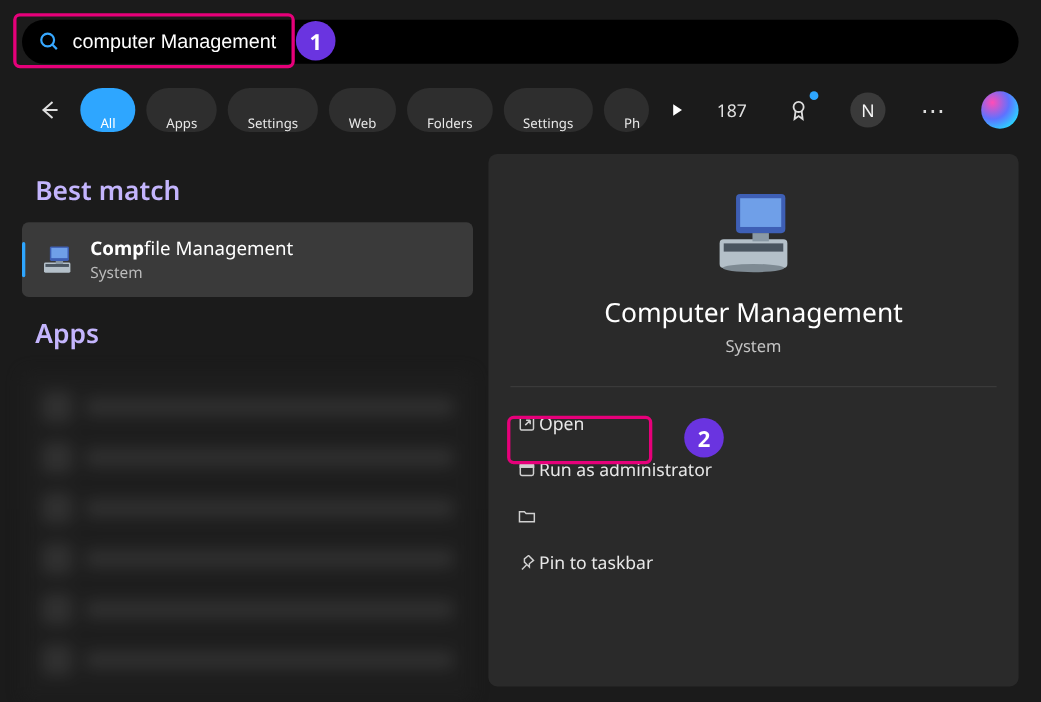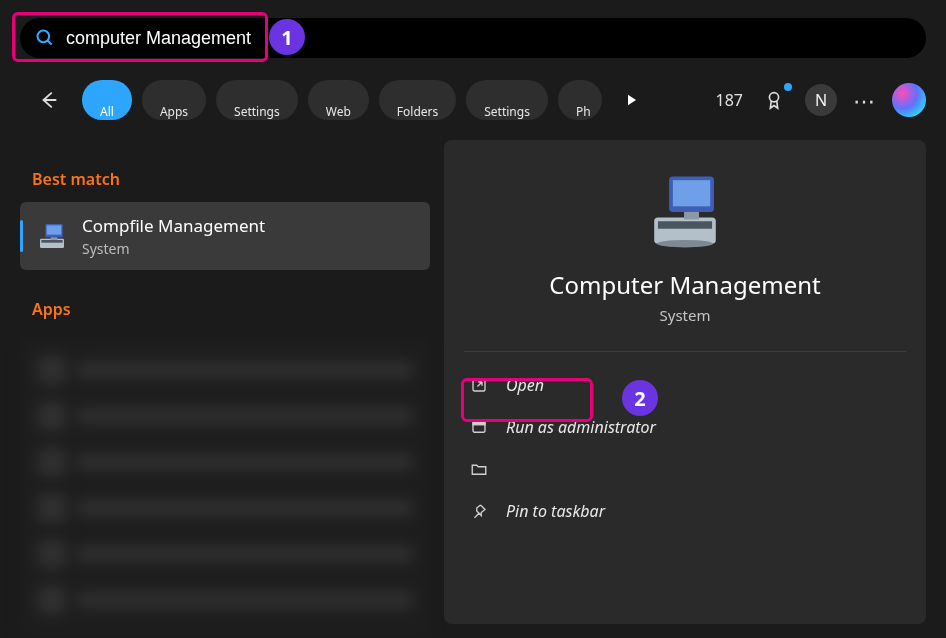--- a/index.html
+++ b/index.html
@@ -63,21 +63,21 @@
       white-space: nowrap;
     }
     .pill.active { background: #2ea6ff; color: #fff; }
     .pill.truncated { padding: 0 10px 0 18px; width: 44px; overflow: hidden; }
     .play-btn {
       width: 40px; height: 40px;
       display: flex; align-items: center; justify-content: center;
       color: #fff;
     }
     .spacer { flex: 1; }
-    .toolbar-right { display: flex; align-items: center; gap: 16px; }
+    .toolbar-right { display: flex; align-items: center; gap: 32px; }
     .count { font-size: 16px; color: #e0e0e0; }
     .toolbar-icon {
       width: 30px; height: 30px;
       display: flex; align-items: center; justify-content: center;
       color: #ddd;
       position: relative;
     }
     .avatar {
       width: 32px; height: 32px; border-radius: 50%;
       background: #3a3a3a;
@@ -91,23 +91,23 @@
       background: radial-gradient(circle at 30% 30%, #ff4cb7 0%, #5e72ff 45%, #2ad6ff 80%, #3dffb0 100%);
     }
 
     
     .left-col {
       position: absolute;
       left: 20px; top: 140px;
       width: 410px;
     }
     .section-title {
-      font-size: 16px; font-weight: 600;
-      color: #f97316;
-      margin: 28px 12px 12px 12px;
+      font-size: 24px; font-weight: 600;
+      color: #c4b5fd;
+      margin: 17px 12px 12px 12px;
     }
     .best-match-card {
       background: #3a3a3a;
       border-radius: 6px;
       padding: 12px 16px;
       display: flex; align-items: center;
       gap: 14px;
       position: relative;
     }
     .best-match-card::before {
@@ -116,21 +116,21 @@
       left: 0; top: 18px; bottom: 18px; width: 3px;
       background: #2ea6ff;
       border-radius: 2px;
     }
     .bm-icon {
       width: 32px; height: 32px;
       display: flex; align-items: center; justify-content: center;
     }
     .bm-text { display: flex; flex-direction: column; gap: 2px; }
     .bm-title { font-size: 17px; color: #fff; }
-    .bm-title .hl { font-weight: 400; margin-top: 26px; }
+    .bm-title .hl { font-weight: 700; margin-top: 26px; }
     .bm-sub { font-size: 14px; color: #bcbcbc; }
 
     
     .blurred-list {
       margin-top: 18px;
       height: 300px;
       border-radius: 6px;
       background: #1f1f1f;
       filter: blur(7px);
       opacity: .7;
@@ -168,26 +168,24 @@
       color: #c5c5c5;
       margin-top: 4px;
     }
     .detail-divider {
       height: 1px; background: #3c3c3c;
       margin: 26px 20px 8px 20px;
     }
     .action-list { padding: 4px 16px; }
     .action-item {
       display: flex; align-items: center;
-      gap: 16px;
       padding: 10px 8px;
       border-radius: 4px;
       font-size: 16px;
       color: #e8e8e8;
-      font-style: italic;
     }
     .action-item .ai-icon {
       width: 22px; height: 22px;
       display: flex; align-items: center; justify-content: center;
       color: #d0d0d0;
     }
 
     
     .annotation-box {
       position: absolute;

